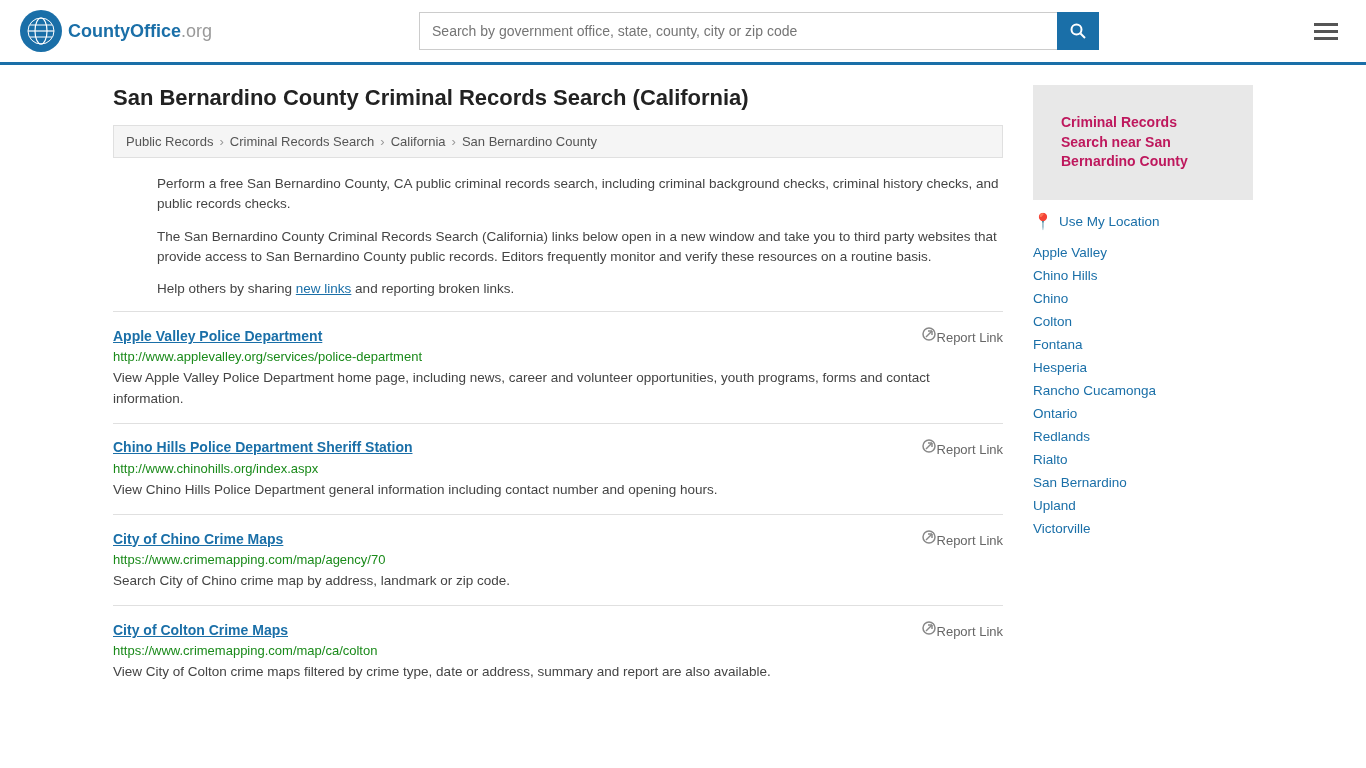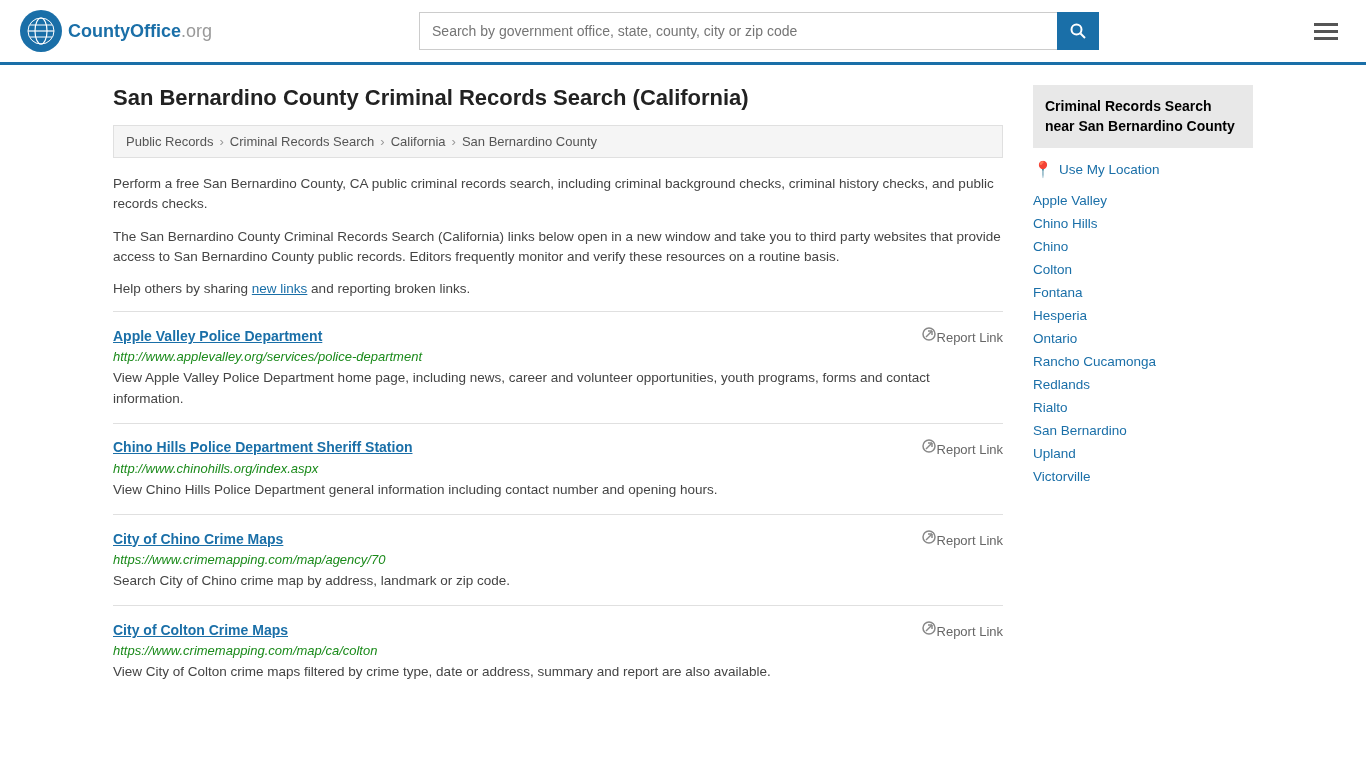--- a/index.html
+++ b/index.html
@@ -118,20 +118,21 @@
       text-decoration: none;
     }
     .breadcrumb-sep { color: #999; }
 
     
     .description {
       font-size: 13.5px;
       color: #444;
       margin-bottom: 12px;
       line-height: 1.5;
+      margin-left: 44px;
     }
     .description a {
       color: #1a6fa8;
       text-decoration: underline;
     }
 
     
     .result-item {
       border-top: 1px solid #e0e0e0;
       padding: 14px 0;
@@ -158,35 +159,34 @@
       white-space: nowrap;
     }
     .report-icon {
       font-size: 14px;
       color: #888;
     }
     .result-url {
       color: #1a8a1a;
       font-size: 13px;
       margin-bottom: 4px;
-      font-style: italic;
     }
     .result-desc {
       font-size: 13.5px;
       color: #444;
       line-height: 1.5;
     }
 
     
     .sidebar-title {
       background: #e8e8e8;
-      padding: 12px;
+      padding: 28px;
       font-size: 14px;
       font-weight: bold;
-      color: #000000;
+      color: #be185d;
       margin-bottom: 12px;
       line-height: 1.4;
     }
     .sidebar-location {
       display: flex;
       align-items: center;
       gap: 6px;
       color: #1a6fa8;
       font-size: 13.5px;
       margin-bottom: 10px;
@@ -348,22 +348,22 @@
       <span>Use My Location</span>
     </div>
 
     <div id="sidebar-cities">
         <a class="sidebar-link" href="#">Apple Valley</a>
         <a class="sidebar-link" href="#">Chino Hills</a>
         <a class="sidebar-link" href="#">Chino</a>
         <a class="sidebar-link" href="#">Colton</a>
         <a class="sidebar-link" href="#">Fontana</a>
         <a class="sidebar-link" href="#">Hesperia</a>
+        <a class="sidebar-link" href="#">Rancho Cucamonga</a>
         <a class="sidebar-link" href="#">Ontario</a>
-        <a class="sidebar-link" href="#">Rancho Cucamonga</a>
         <a class="sidebar-link" href="#">Redlands</a>
         <a class="sidebar-link" href="#">Rialto</a>
         <a class="sidebar-link" href="#">San Bernardino</a>
         <a class="sidebar-link" href="#">Upland</a>
         <a class="sidebar-link" href="#">Victorville</a>
       </div>
   </aside>
 
 </div>
 

